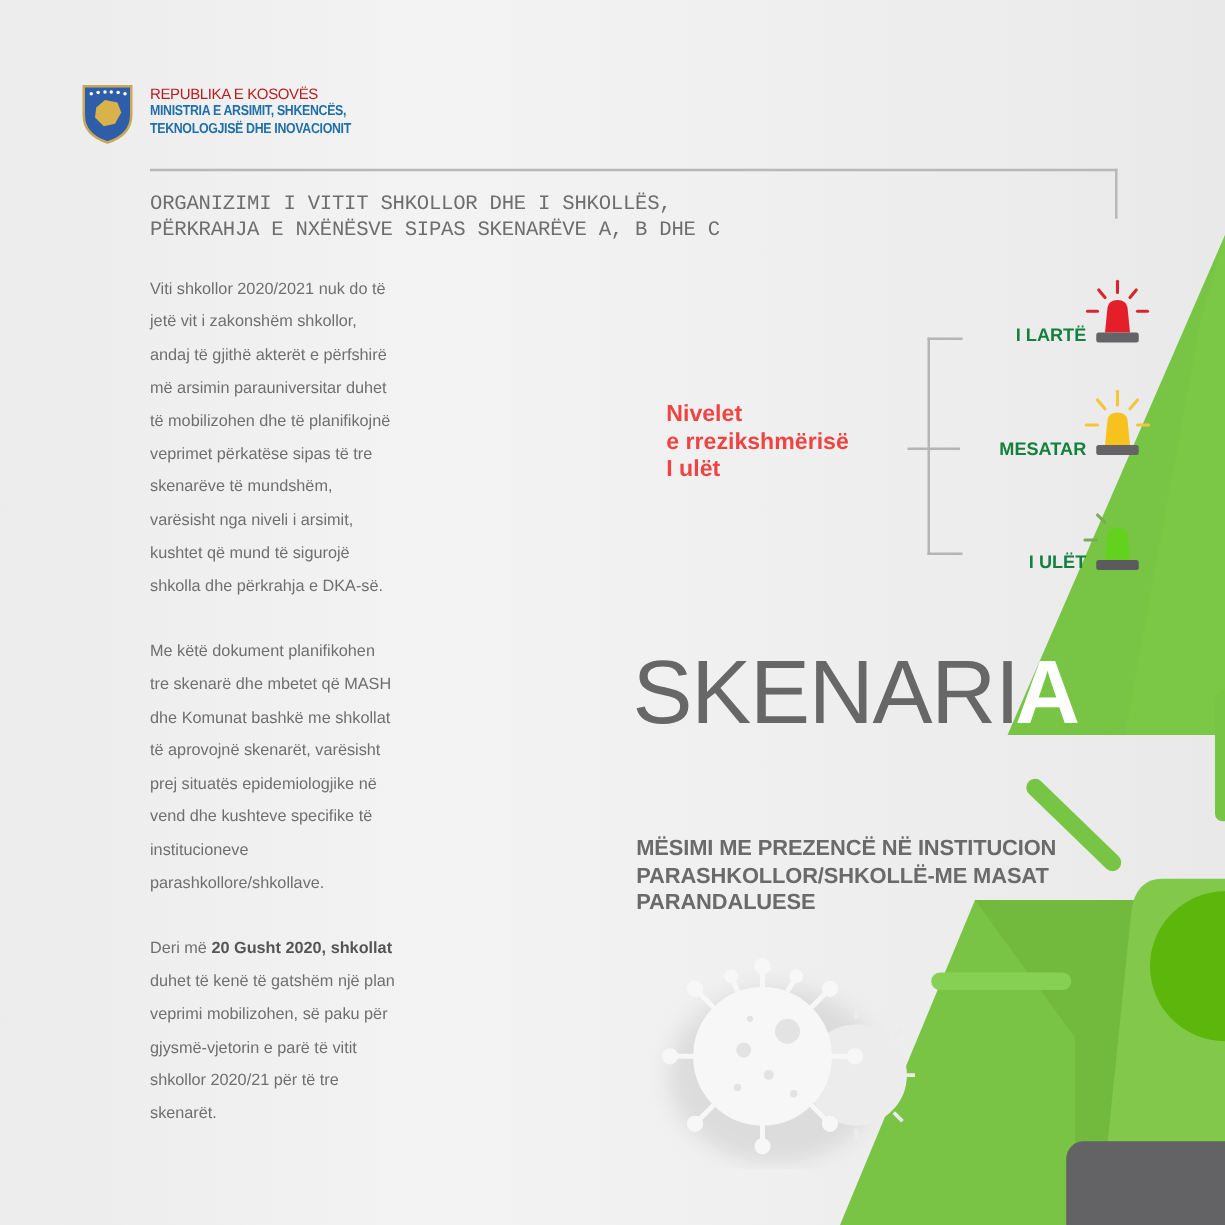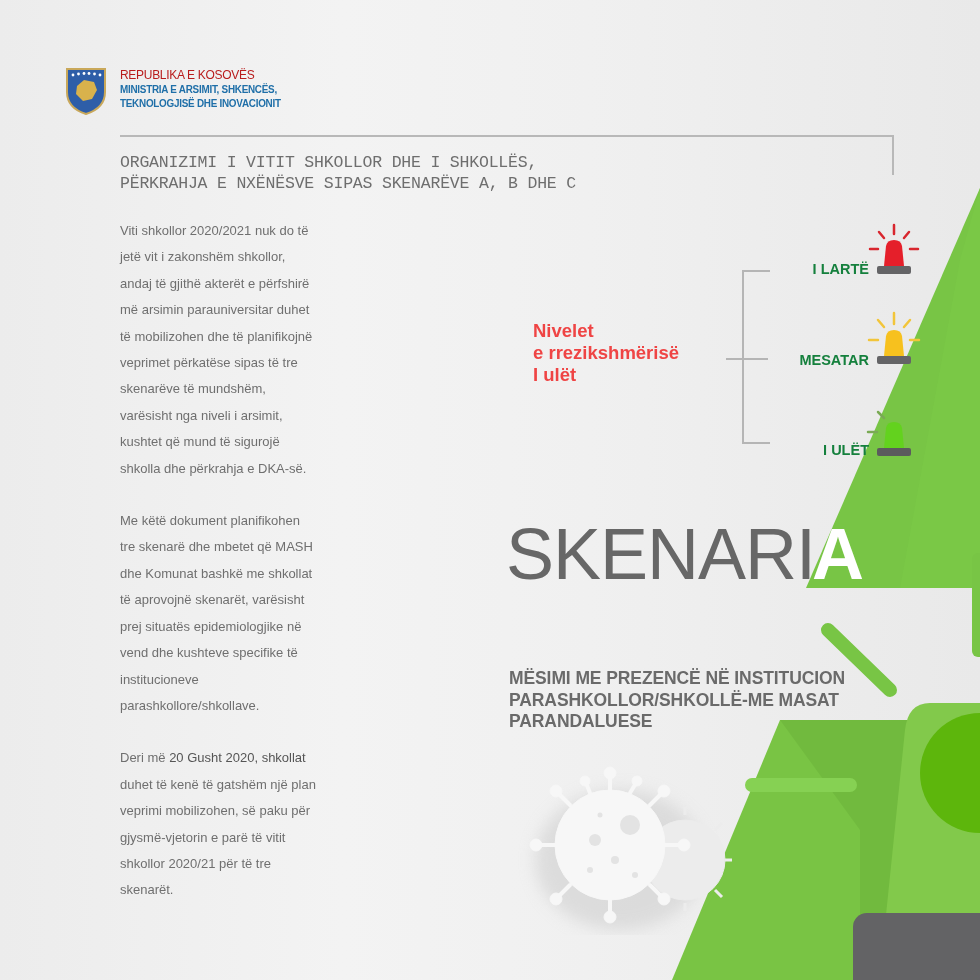--- a/index.html
+++ b/index.html
@@ -23,21 +23,21 @@
     .frame-top { left: 120px; top: 135px; width: 774px; height: 2px; background: #b8b8b8; }
     .frame-right { left: 892px; top: 135px; width: 2px; height: 40px; background: #b8b8b8; }
 
     .heading { left: 120px; top: 152px; width: 760px; font-size: 16.5px; line-height: 21px; color: #6e6e6e; letter-spacing: -0.2px; }
     .heading span { display: block; font-family: Liberation Mono, monospace; }
 
     
     .body-col { left: 120px; top: 218px; width: 360px; font-size: 13px; line-height: 26.4px; color: #6f6f6f; }
     .para { margin-bottom: 26px; }
     .para span.line { display: block; white-space: nowrap; }
-    .para b { font-weight: normal; color: #555; }
+    .para b { font-weight: bold; color: #555; }
 
     
     .green-tri {
       left: 0; top: 0; width: 980px; height: 980px;
       pointer-events: none;
     }
 
     
     .levels-label { left: 533px; top: 320px; font-size: 18.5px; line-height: 22px; font-weight: bold; color: #ef4444; }
     .levels-label span { display: block; }

